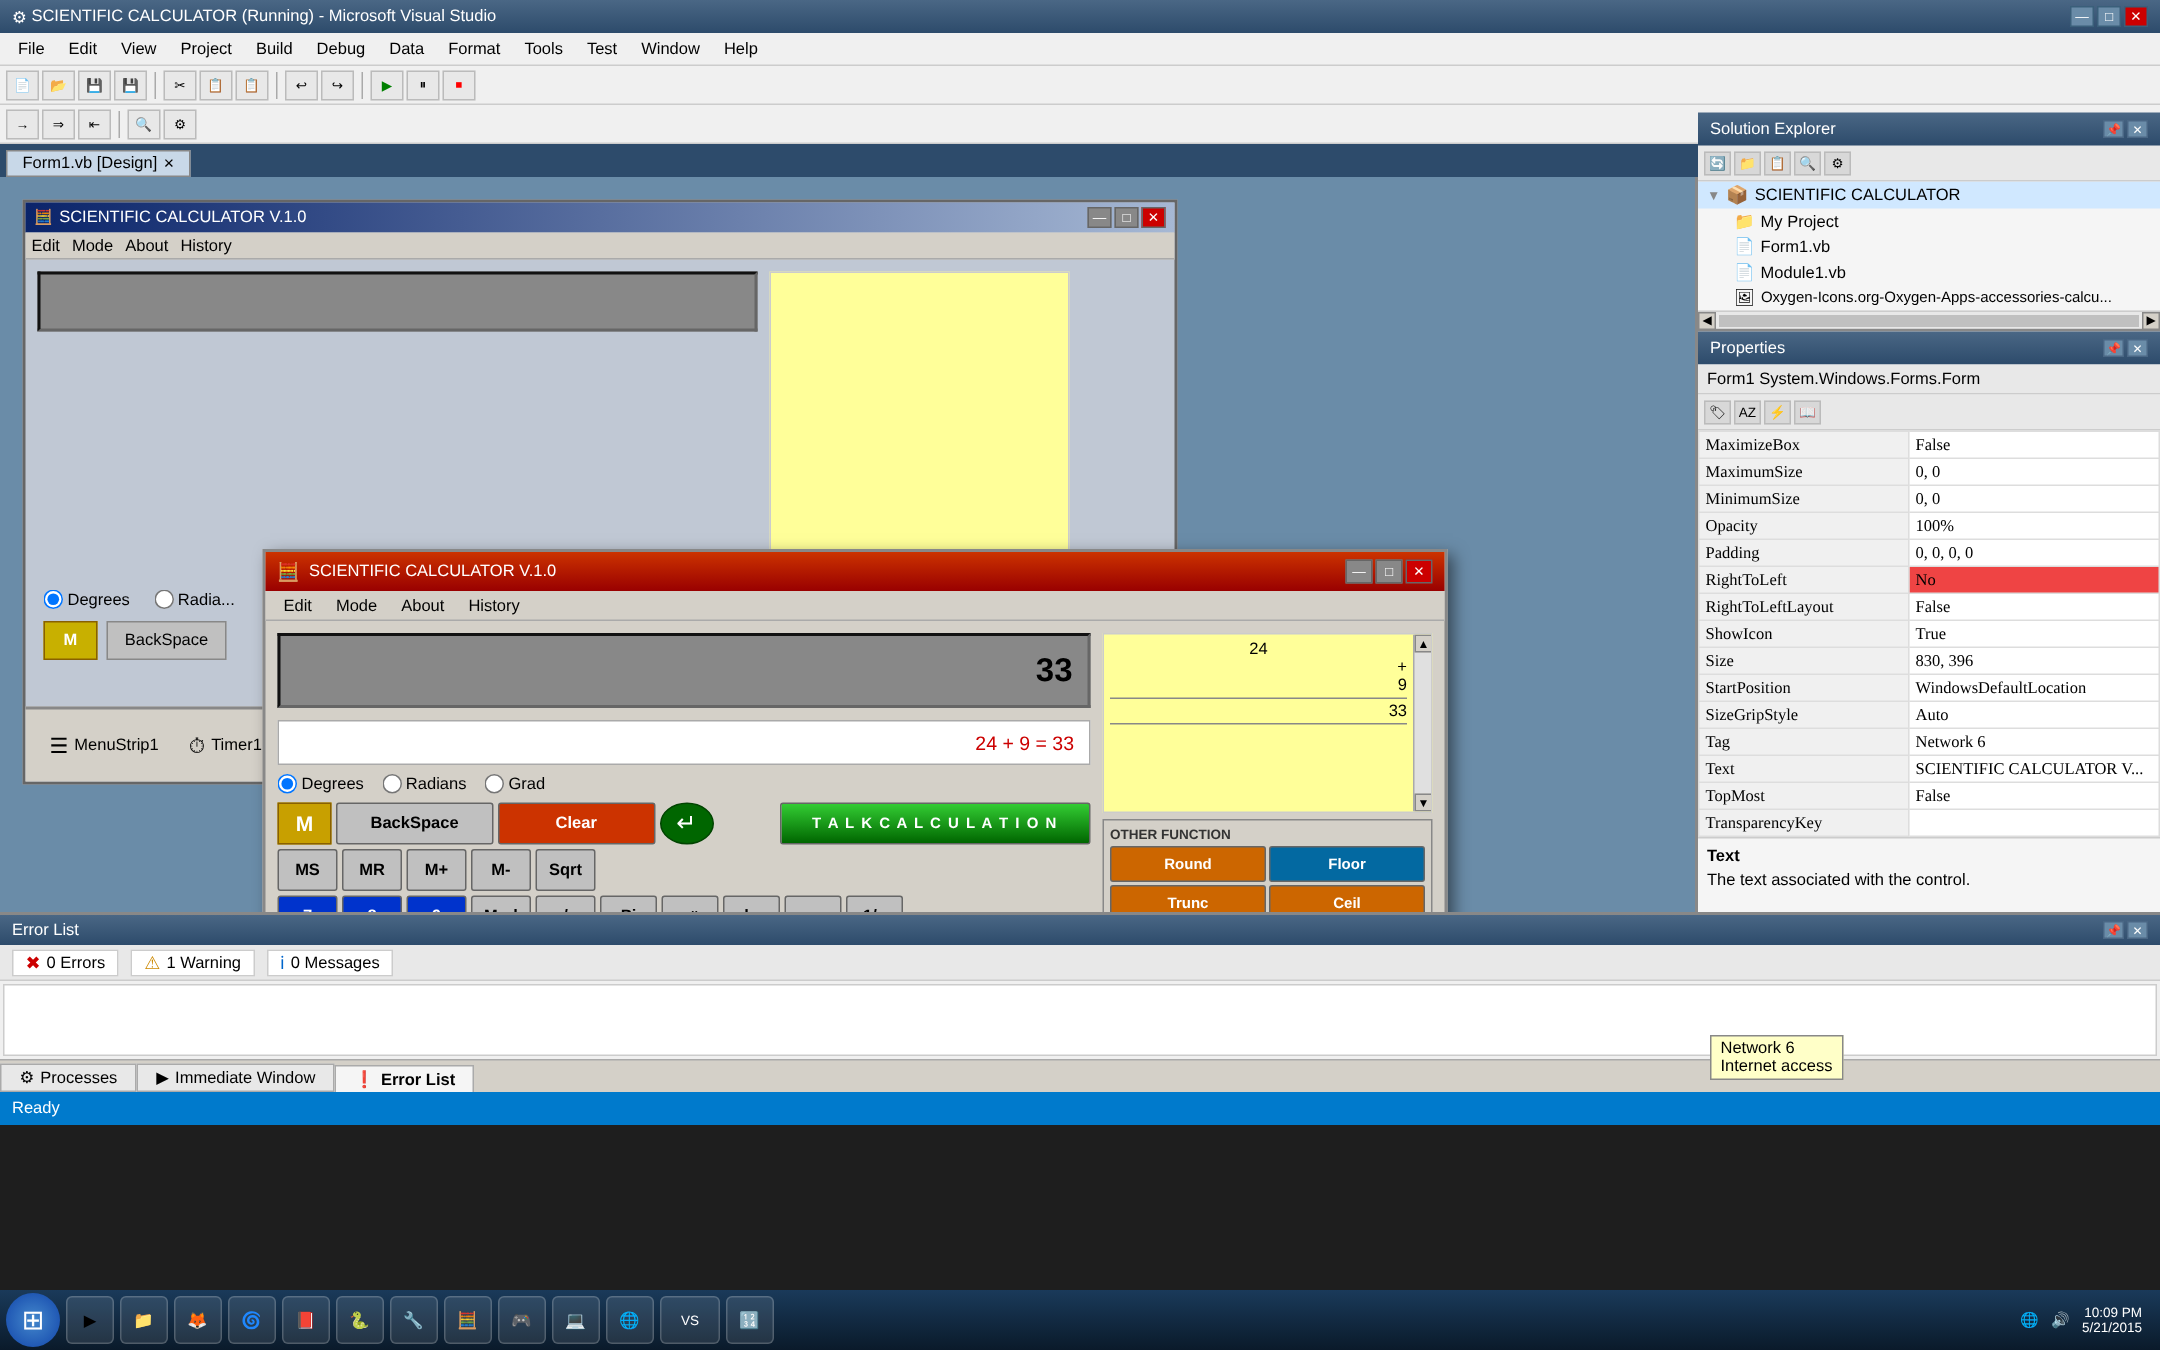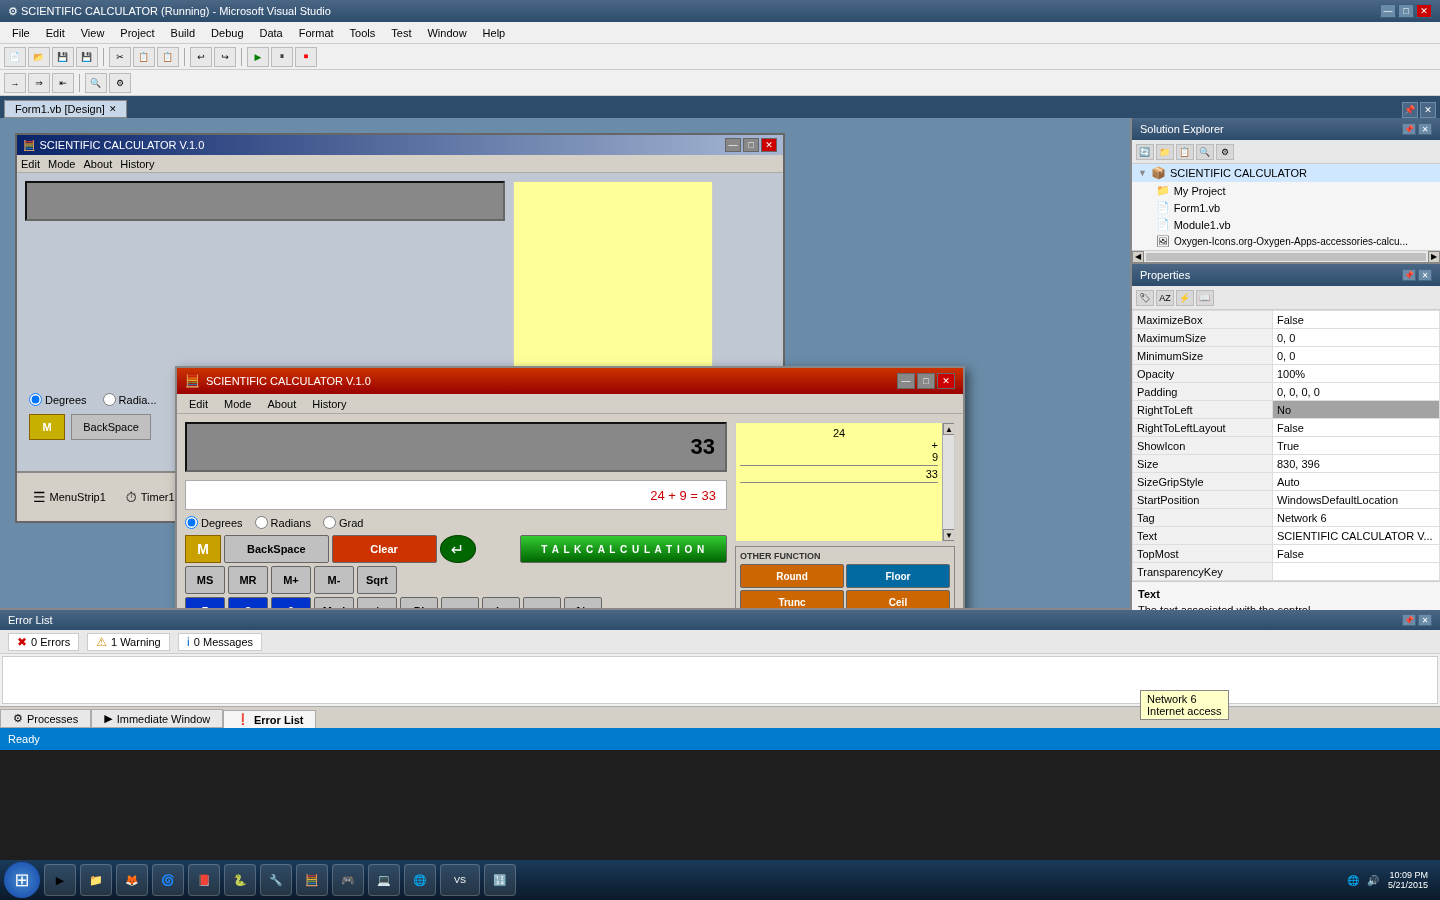--- a/index.html
+++ b/index.html
@@ -94,20 +94,21 @@
     }
     .prop-table {
       width: 100%;
       border-collapse: collapse;
       font-size: 11px;
     }
     .prop-table td {
       border: 1px solid #ddd;
       padding: 2px 4px;
       height: 18px;
+      font-family: Liberation Serif, serif;
     }
     .prop-table td:first-child {
       background: #f0f0f0;
       width: 140px;
       font-weight: normal;
     }
     .prop-table td:last-child {
       background: #fff;
     }
 
@@ -547,21 +548,21 @@
               <div class="calc-btn" style="background:#cc6600; color:#fff; height:24px; font-size:10px;">Trunc</div>
               <div class="calc-btn" style="background:#cc6600; color:#fff; height:24px; font-size:10px;">Ceil</div>
             </div>
           </div>
 
         </div>
       </div>
     </div>
   </div>
 
-  <div style="width:310px; display:flex; flex-direction:column; background:#f5f5f5; border-left:2px solid #888;">
+  <div style="width:310px; display:flex; flex-direction:column; background:#f5f5f5; border-left:2px solid #888;justify-content:flex-end;">
 
     <div style="height:200px; display:flex; flex-direction:column; border-bottom:2px solid #888;">
       <div class="panel-titlebar">
         <span>Solution Explorer</span>
         <div style="margin-left:auto; display:flex; gap:2px;">
           <div style="width:14px; height:12px; background:#6a8ca8; border:1px solid #4a6785; display:flex; align-items:center; justify-content:center; font-size:8px; color:#fff; cursor:pointer;">📌</div>
           <div style="width:14px; height:12px; background:#6a8ca8; border:1px solid #4a6785; display:flex; align-items:center; justify-content:center; font-size:8px; color:#fff; cursor:pointer;">✕</div>
         </div>
       </div>
       <div style="height:24px; background:#e8e8e8; border-bottom:1px solid #ccc; display:flex; align-items:center; padding:0 4px; gap:2px;">
@@ -603,20 +604,23 @@
     </div>
 
     <div style="flex:1; display:flex; flex-direction:column;">
       <div class="panel-titlebar">
         <span>Properties</span>
         <div style="margin-left:auto; display:flex; gap:2px;">
           <div style="width:14px; height:12px; background:#6a8ca8; border:1px solid #4a6785; display:flex; align-items:center; justify-content:center; font-size:8px; color:#fff; cursor:pointer;">📌</div>
           <div style="width:14px; height:12px; background:#6a8ca8; border:1px solid #4a6785; display:flex; align-items:center; justify-content:center; font-size:8px; color:#fff; cursor:pointer;">✕</div>
         </div>
       </div>
+      <div style="height:20px; padding:2px 6px; font-size:11px; background:#e8e8e8; border-bottom:1px solid #ccc; display:flex; align-items:center;">
+        <span>Form1 System.Windows.Forms.Form</span>
+      </div>
       <div style="height:24px; background:#e8e8e8; border-bottom:1px solid #ccc; display:flex; align-items:center; padding:0 4px; gap:2px;">
         <div style="width:18px; height:16px; background:#d8d8d8; border:1px solid #bbb; display:flex; align-items:center; justify-content:center; font-size:9px; cursor:pointer;">🏷</div>
         <div style="width:18px; height:16px; background:#d8d8d8; border:1px solid #bbb; display:flex; align-items:center; justify-content:center; font-size:9px; cursor:pointer;">AZ</div>
         <div style="width:18px; height:16px; background:#d8d8d8; border:1px solid #bbb; display:flex; align-items:center; justify-content:center; font-size:9px; cursor:pointer;">⚡</div>
         <div style="width:18px; height:16px; background:#d8d8d8; border:1px solid #bbb; display:flex; align-items:center; justify-content:center; font-size:9px; cursor:pointer;">📖</div>
       </div>
       <div style="flex:1; overflow:auto;">
         <table class="prop-table">
           <tbody id="props-body">
           <tr>
@@ -634,41 +638,41 @@
               <tr>
                 <td style="background: rgb(240, 240, 240); width: 140px;">Opacity</td>
                 <td style="background: rgb(255, 255, 255);">100%</td>
               </tr>
               <tr>
                 <td style="background: rgb(240, 240, 240); width: 140px;">Padding</td>
                 <td style="background: rgb(255, 255, 255);">0, 0, 0, 0</td>
               </tr>
               <tr>
                 <td style="background: rgb(240, 240, 240); width: 140px;">RightToLeft</td>
-                <td style="background: #a3a3a3;">No</td>
+                <td style="background: #ef4444;">No</td>
               </tr>
               <tr>
                 <td style="background: rgb(240, 240, 240); width: 140px;">RightToLeftLayout</td>
                 <td style="background: rgb(255, 255, 255);">False</td>
               </tr>
               <tr>
                 <td style="background: rgb(240, 240, 240); width: 140px;">ShowIcon</td>
                 <td style="background: rgb(255, 255, 255);">True</td>
               </tr>
               <tr>
                 <td style="background: rgb(240, 240, 240); width: 140px;">Size</td>
                 <td style="background: rgb(255, 255, 255);">830, 396</td>
               </tr>
               <tr>
+                <td style="background: rgb(240, 240, 240); width: 140px;">StartPosition</td>
+                <td style="background: rgb(255, 255, 255);">WindowsDefaultLocation</td>
+              </tr>
+              <tr>
                 <td style="background: rgb(240, 240, 240); width: 140px;">SizeGripStyle</td>
                 <td style="background: rgb(255, 255, 255);">Auto</td>
-              </tr>
-              <tr>
-                <td style="background: rgb(240, 240, 240); width: 140px;">StartPosition</td>
-                <td style="background: rgb(255, 255, 255);">WindowsDefaultLocation</td>
               </tr>
               <tr>
                 <td style="background: rgb(240, 240, 240); width: 140px;">Tag</td>
                 <td style="background: rgb(255, 255, 255);">Network 6</td>
               </tr>
               <tr>
                 <td style="background: rgb(240, 240, 240); width: 140px;">Text</td>
                 <td style="background: rgb(255, 255, 255);">SCIENTIFIC CALCULATOR V...</td>
               </tr>
               <tr>

